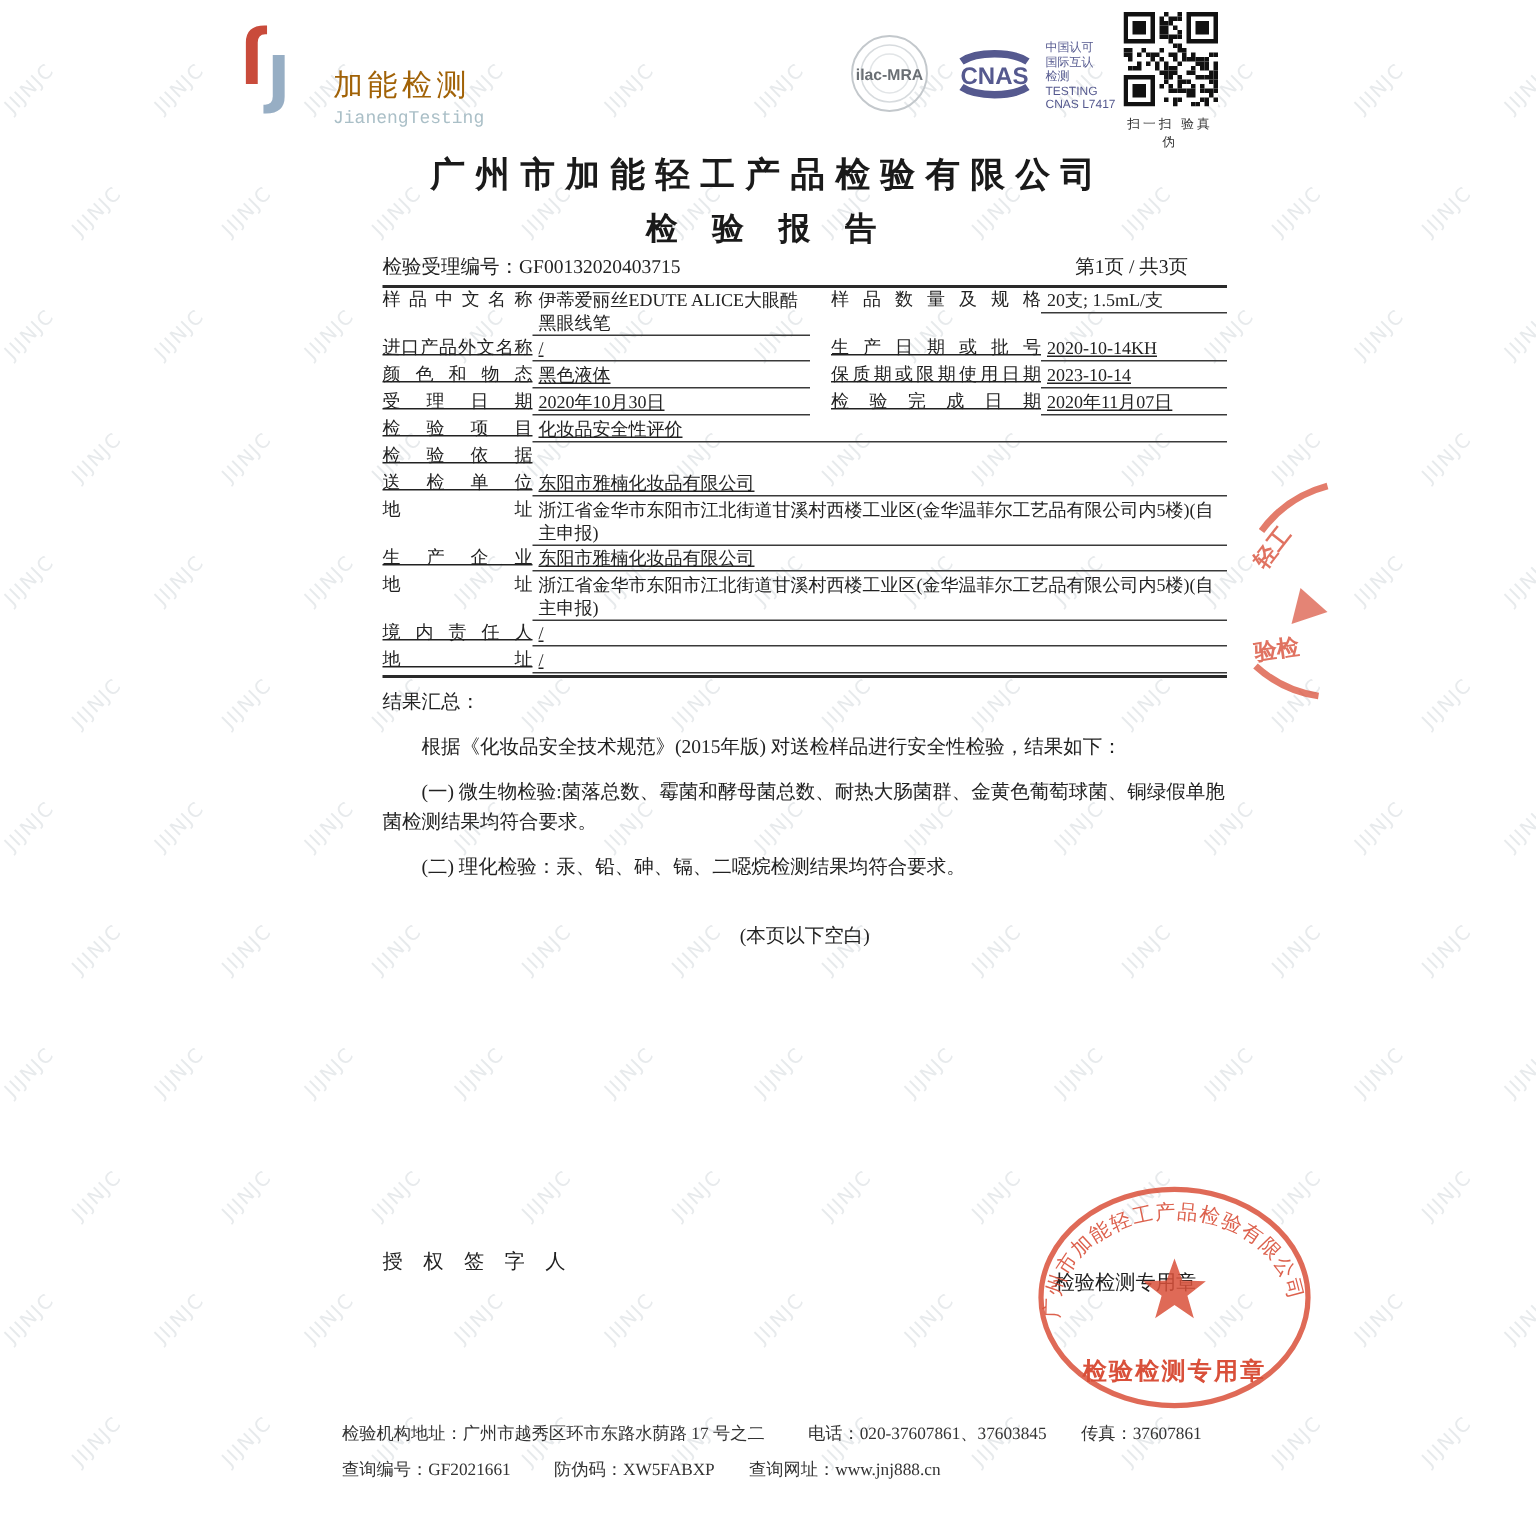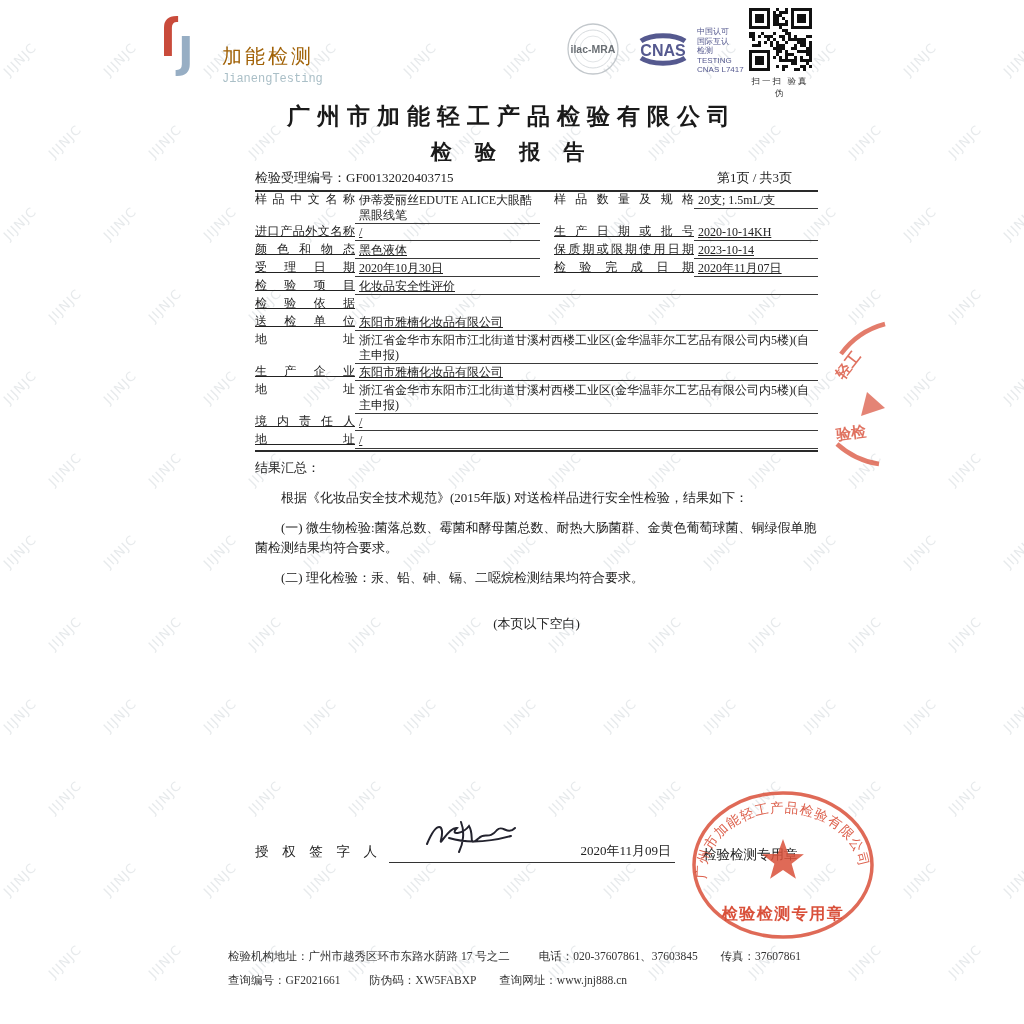--- a/index.html
+++ b/index.html
@@ -485,26 +485,20 @@
   <div class="results">
     <p class="res-head">结果汇总：</p>
     <p class="res-p">根据《化妆品安全技术规范》(2015年版) 对送检样品进行安全性检验，结果如下：</p>
     <p class="res-p">(一) 微生物检验:菌落总数、霉菌和酵母菌总数、耐热大肠菌群、金黄色葡萄球菌、铜绿假单胞菌检测结果均符合要求。</p>
     <p class="res-p">(二) 理化检验：汞、铅、砷、镉、二噁烷检测结果均符合要求。</p>
     <p class="res-blank">(本页以下空白)</p>
   </div>
 
   <div class="sigrow">
     <span class="sig-label">授权签字人</span>
-    <span class="sig-line">
-      <svg class="sig-svg" width="110" height="46" viewBox="0 0 110 46">
-        <path d="M10 30 C 20 6, 28 10, 24 26 C 22 34, 32 12, 40 14 C 32 22, 46 20, 52 12 C 58 22, 50 34, 62 24 C 68 18, 72 26, 80 16 C 86 10, 90 22, 98 14 M 32 24 C 52 30, 72 28, 94 22 M 44 8 C 48 18, 46 30, 42 38" stroke="#23232e" stroke-width="2" fill="none" stroke-linecap="round"></path>
-      </svg>
-      <span class="sig-date">2020年11月09日</span>
-    </span>
   </div>
   <div class="stamp-note">检验检测专用章</div>
 
   <svg class="seal-main" width="190" height="156" viewBox="0 0 190 156">
     <ellipse cx="95" cy="78" rx="89" ry="72" fill="none" stroke="#d9503a" stroke-width="3.5" opacity="0.85"></ellipse>
     <path id="sealArc" d="M 19 96 A 77 61 0 1 1 171 96" fill="none"></path>
     <text font-size="13.5" fill="#d9503a" opacity="0.9" letter-spacing="1">
       <textPath href="#sealArc" startOffset="4">广州市加能轻工产品检验有限公司</textPath>
     </text>
     <polygon points="95,52 100.3,66.7 115.9,67.2 103.6,76.8 107.9,91.8 95,83 82.1,91.8 86.4,76.8 74.1,67.2 89.7,66.7" fill="#d9503a" opacity="0.85"></polygon>

